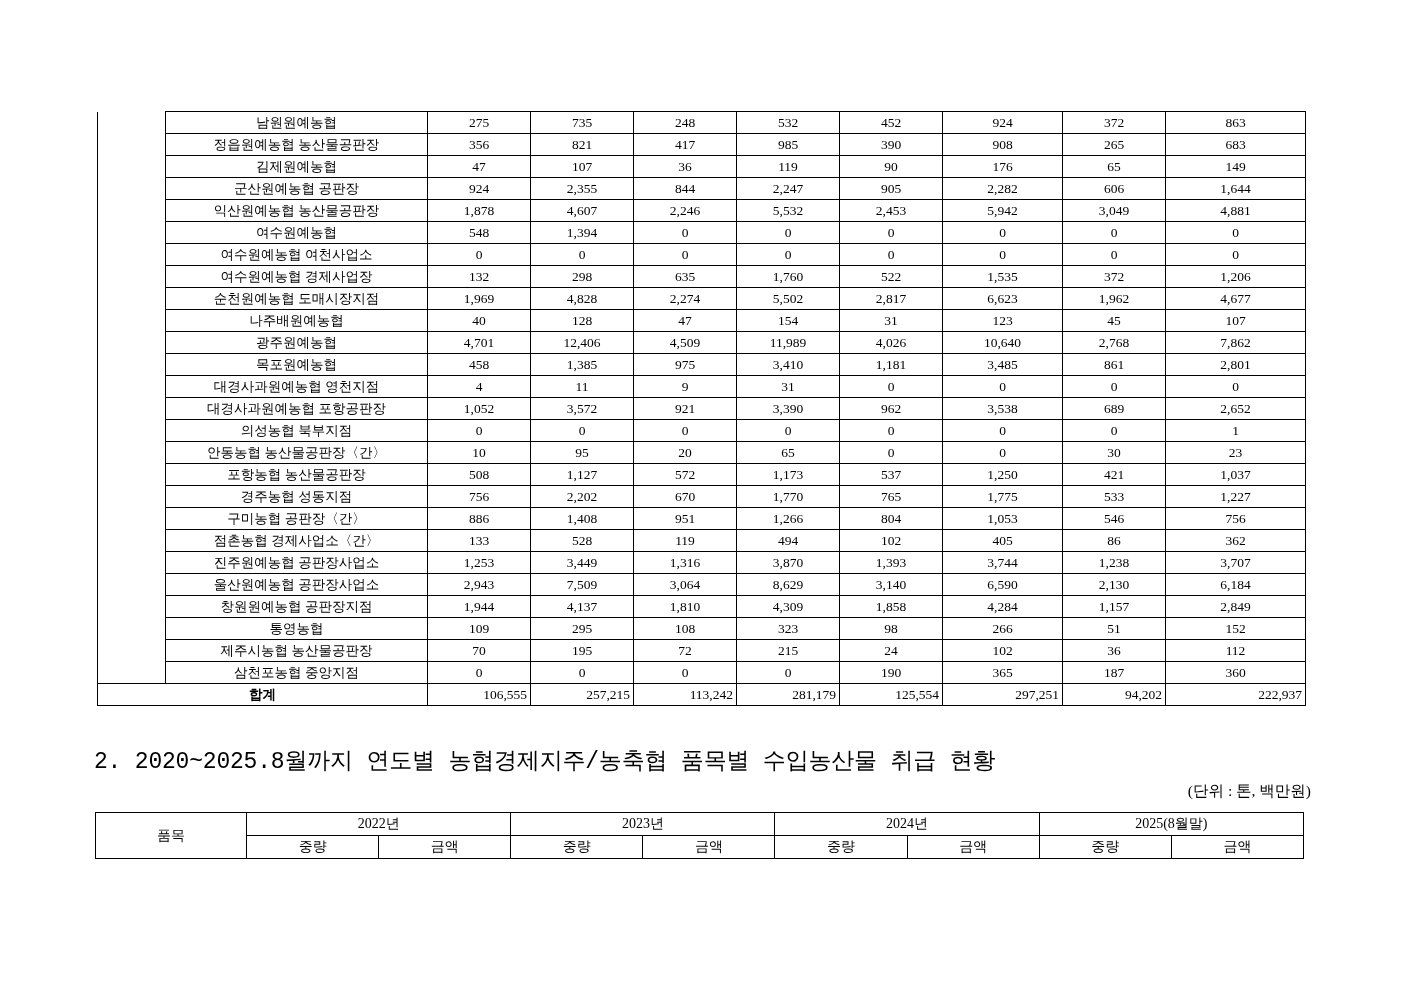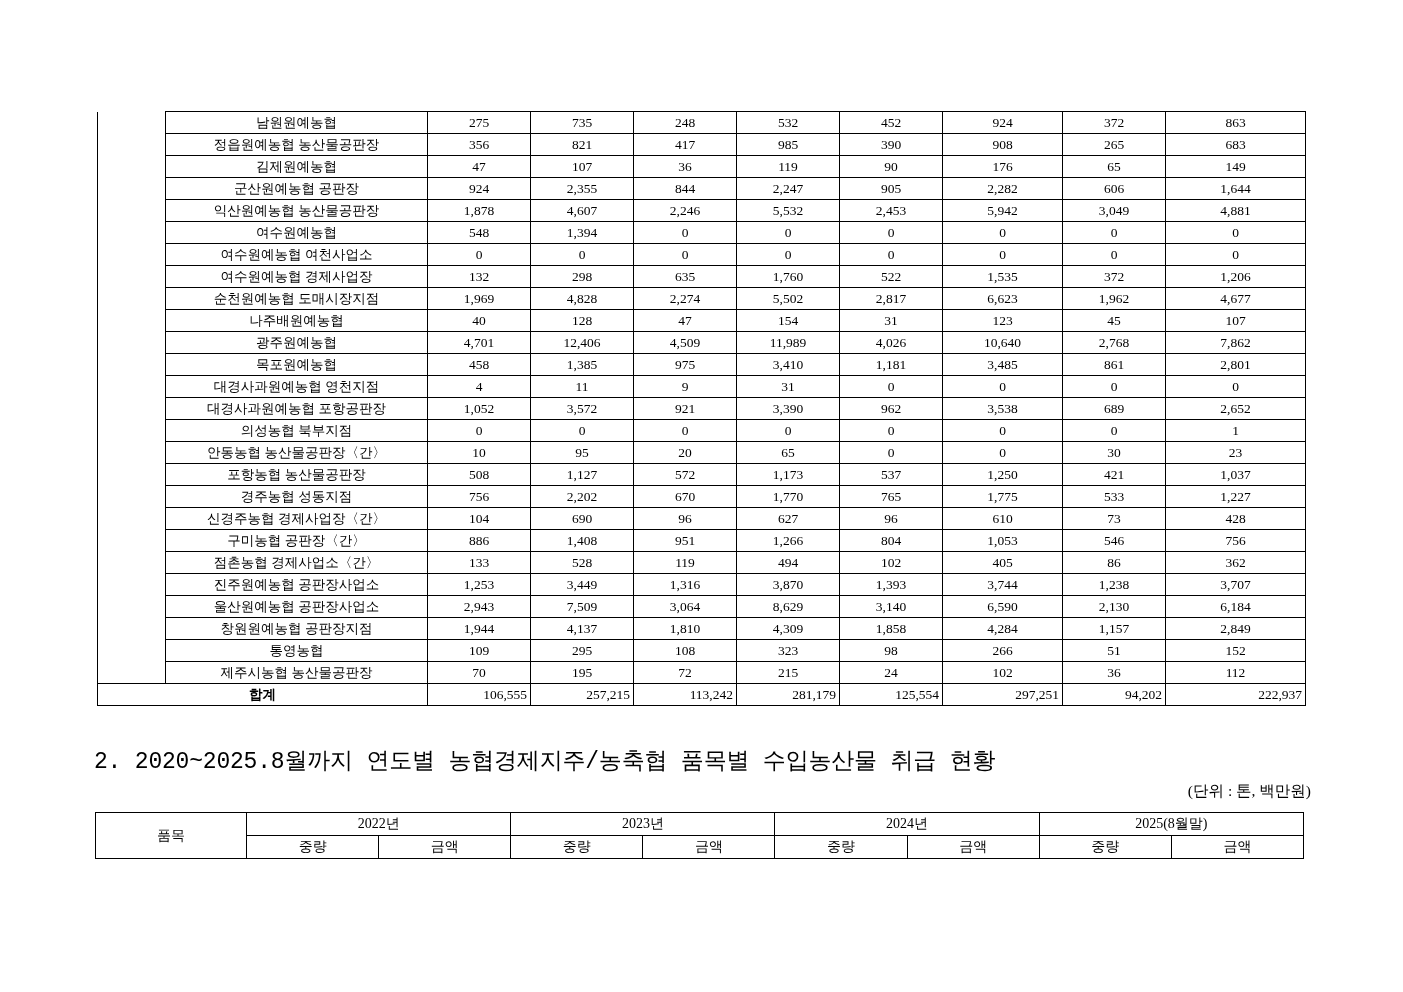--- a/index.html
+++ b/index.html
@@ -338,32 +338,20 @@
             <td class="num">2,202</td>
             <td class="num">670</td>
             <td class="num">1,770</td>
             <td class="num">765</td>
             <td class="num">1,775</td>
             <td class="num">533</td>
             <td class="num">1,227</td>
           </tr>
           <tr>
             <td class="blank">&nbsp;</td>
-            <td class="name">신경주농협 경제사업장〈간〉</td>
-            <td class="num">104</td>
-            <td class="num">690</td>
-            <td class="num">96</td>
-            <td class="num">627</td>
-            <td class="num">96</td>
-            <td class="num">610</td>
-            <td class="num">73</td>
-            <td class="num">428</td>
-          </tr>
-          <tr>
-            <td class="blank">&nbsp;</td>
             <td class="name">구미농협 공판장〈간〉</td>
             <td class="num">886</td>
             <td class="num">1,408</td>
             <td class="num">951</td>
             <td class="num">1,266</td>
             <td class="num">804</td>
             <td class="num">1,053</td>
             <td class="num">546</td>
             <td class="num">756</td>
           </tr>
@@ -431,20 +419,32 @@
             <td class="blank">&nbsp;</td>
             <td class="name">제주시농협 농산물공판장</td>
             <td class="num">70</td>
             <td class="num">195</td>
             <td class="num">72</td>
             <td class="num">215</td>
             <td class="num">24</td>
             <td class="num">102</td>
             <td class="num">36</td>
             <td class="num">112</td>
+          </tr>
+          <tr>
+            <td class="blank">&nbsp;</td>
+            <td class="name">삼천포농협 중앙지점</td>
+            <td class="num">0</td>
+            <td class="num">0</td>
+            <td class="num">0</td>
+            <td class="num">0</td>
+            <td class="num">190</td>
+            <td class="num">365</td>
+            <td class="num">187</td>
+            <td class="num">360</td>
           </tr>
           <tr class="total">
             <td class="totlabel" colspan="2">합계</td>
             <td class="num">106,555</td>
             <td class="num">257,215</td>
             <td class="num">113,242</td>
             <td class="num">281,179</td>
             <td class="num">125,554</td>
             <td class="num">297,251</td>
             <td class="num">94,202</td>

